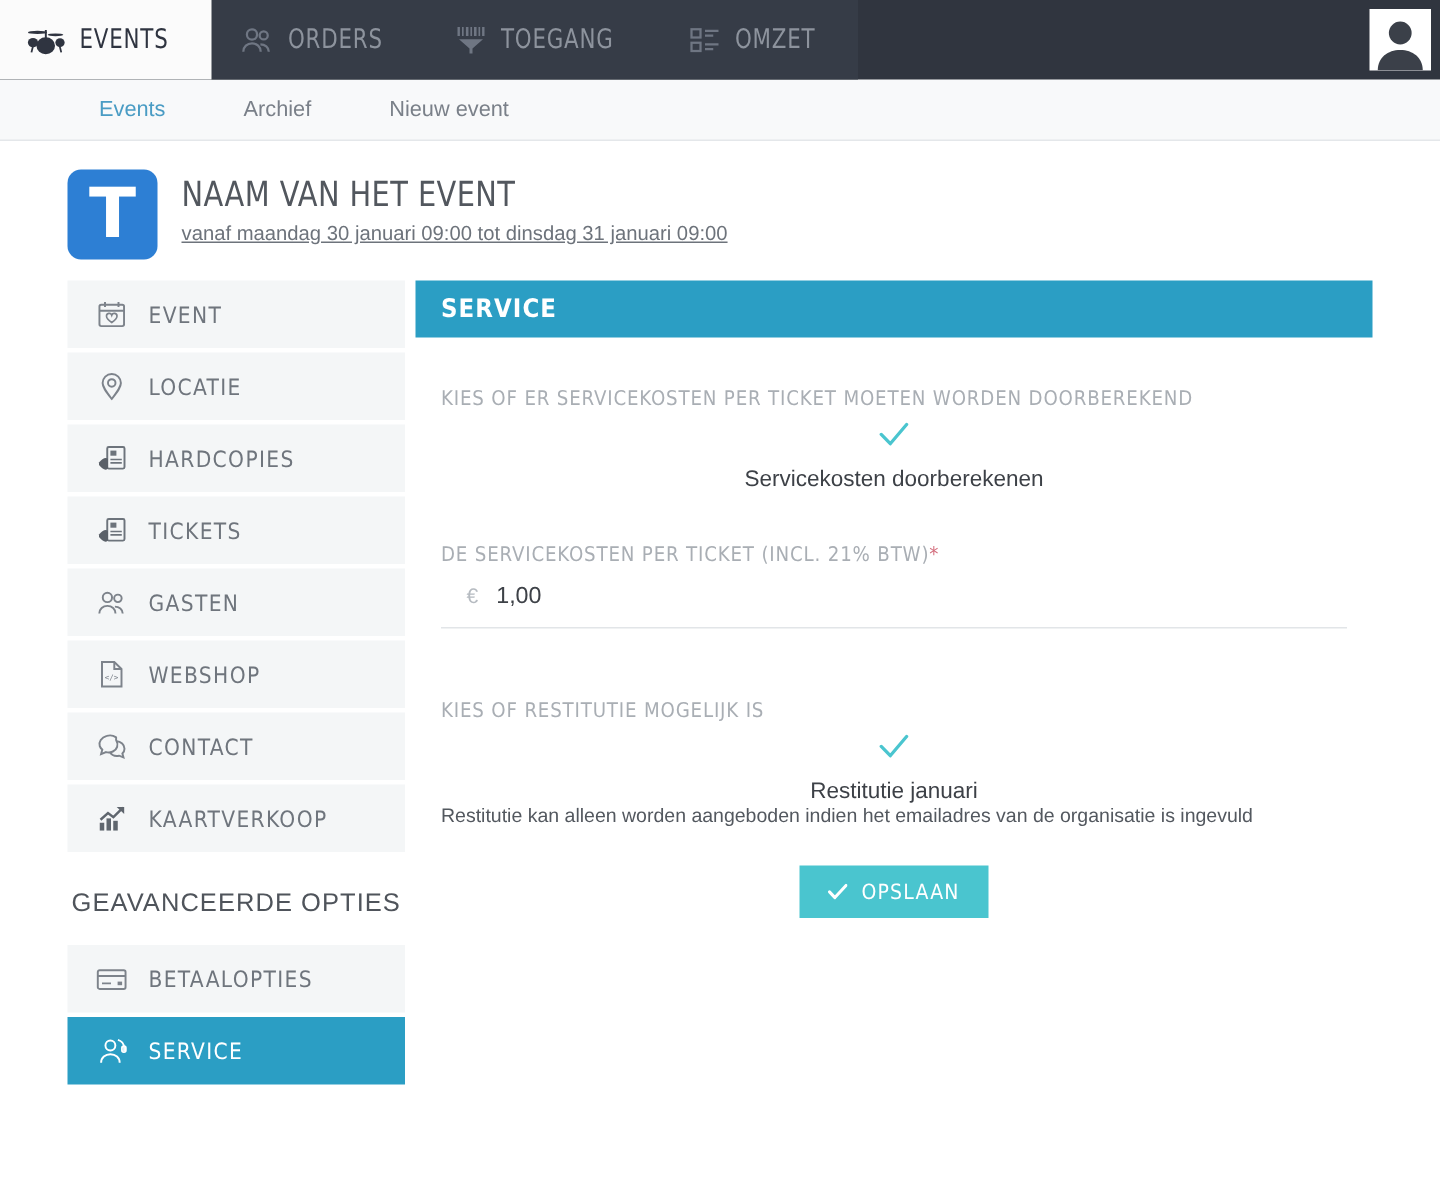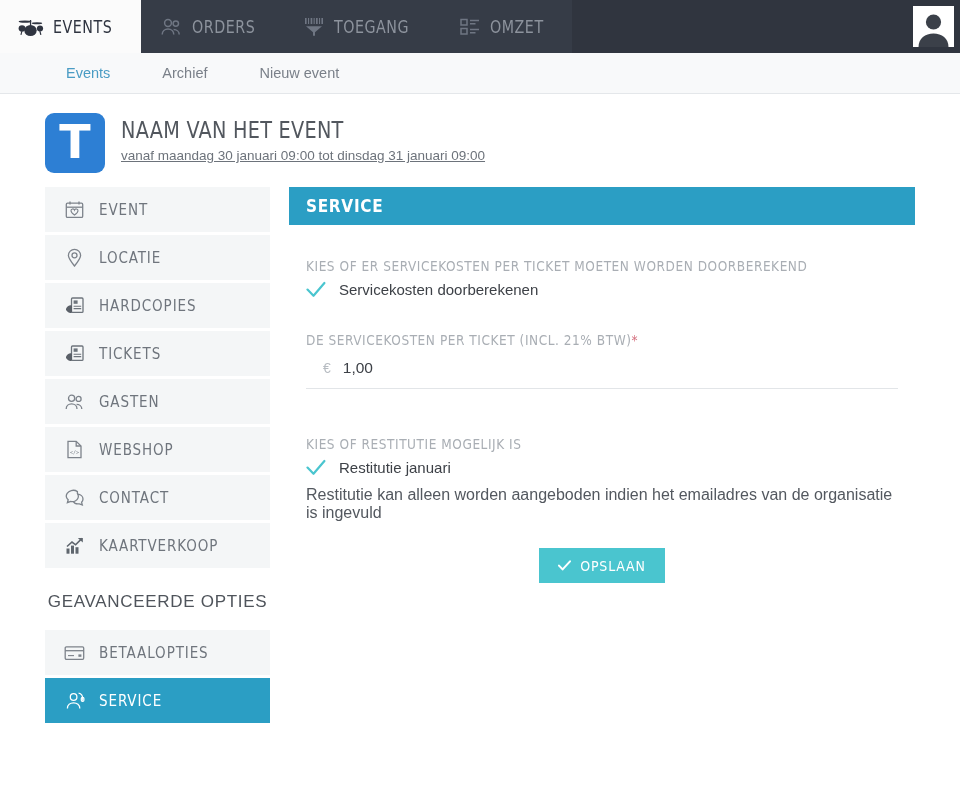--- a/index.html
+++ b/index.html
@@ -118,21 +118,21 @@
     color: #6d737b;
     margin-top: 5px;
     text-decoration: underline;
   }
 
   
   .layout {
     display: flex;
     align-items: flex-start;
     padding: 0 45px 0 45px;
-    gap: 19px;
+    gap: 7px;
   }
 
   
   .sidebar { width: 225px; flex: 0 0 225px; }
   .side-item {
     height: 45px;
     background: #f4f6f7;
     display: flex;
     align-items: center;
     gap: 14px;
@@ -191,20 +191,21 @@
   }
   .req { color: #d4707f; }
 
   .check-row {
     display: flex;
     align-items: center;
     gap: 13px;
     margin-top: 7px;
     cursor: pointer;
     user-select: none;
+    flex-direction: column;
   }
   .check-row .tick svg { display: block; }
   .check-text { font-size: 15px; color: #3d4147; }
 
   .money-row {
     display: flex;
     align-items: baseline;
     gap: 12px;
     border-bottom: 1px solid #e2e5e8;
     padding: 9px 0 11px 17px;
@@ -219,23 +220,22 @@
     background: transparent;
     font-family: "Liberation Sans", sans-serif;
     width: 200px;
     padding: 0;
   }
 
   .block-gap { height: 47px; }
   .gap-sm { height: 34px; }
 
   .hint {
-    font-size: 16px;
+    font-size: 13px;
     color: #53585f;
-    margin-top: 10px;
   }
 
   .btn-row { display: flex; justify-content: center; margin-top: 26px; }
   .btn-save {
     background: #4ac5cf;
     color: #ffffff;
     border: none;
     height: 35px;
     padding: 0 19px;
     display: flex;

